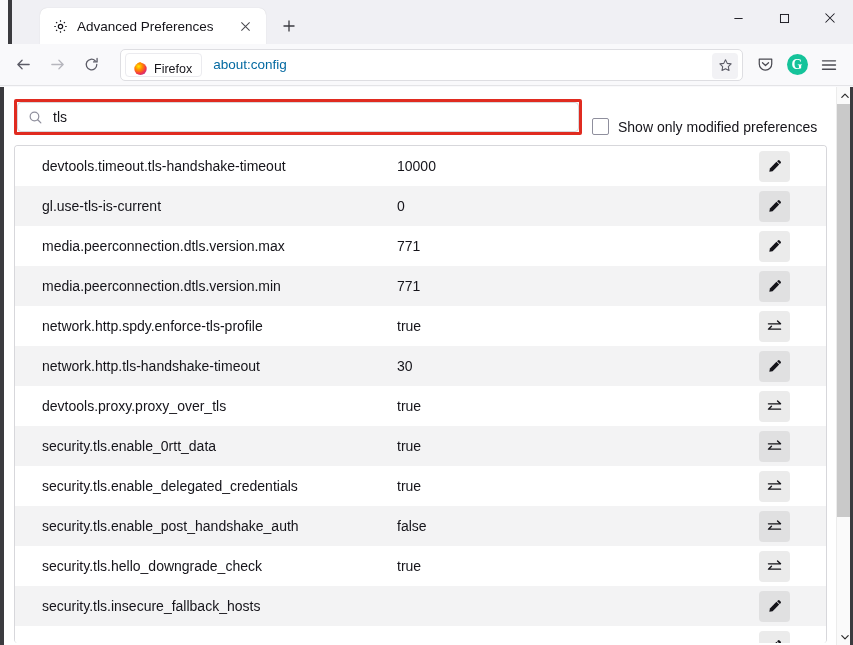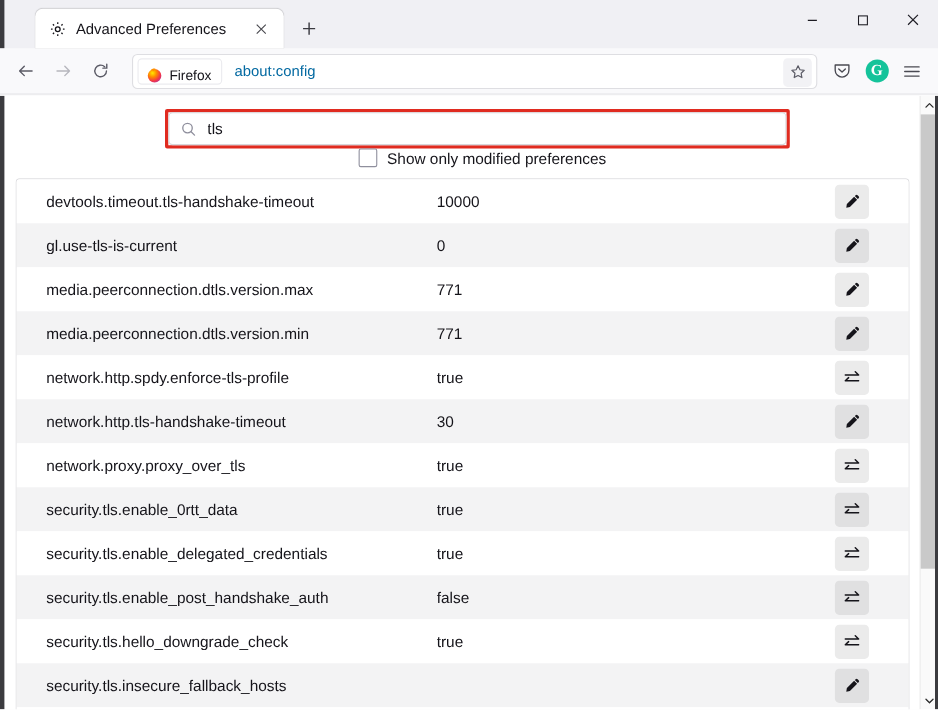--- a/index.html
+++ b/index.html
@@ -13,20 +13,21 @@
   
   .window { width: 853px; height: 645px; position: relative; background: #f9f9fb; }
 
   .titlebar {
     height: 44px;
     background: #f0f0f4;
     display: flex;
     align-items: flex-end;
     position: relative;
     border-bottom: none;
+    margin-left: 8px;
   }
   .titlebar-edge {
     position: absolute; left: 0; top: 0; width: 4px; height: 44px;
     background: #3b3b3f;
   }
 
   
   .tabstrip { display: flex; align-items: flex-end; padding-left: 32px; height: 44px; }
   .tab {
     display: flex; align-items: center; gap: 9px;
@@ -119,24 +120,23 @@
     position: absolute; left: 0; top: 87px; right: 0; bottom: 0;
     background: #ffffff;
     overflow: hidden;
   }
   .content-left-edge {
     position: absolute; left: 0; top: 0; width: 4px; bottom: 0;
     background: #3b3b3f;
   }
 
   .searchrow {
-    display: flex; align-items: center;
+    display: flex; align-items: flex-end;
     padding: 12px 0 10px 14px;
     gap: 0;
-    flex-direction: column;
   }
   .searchbox-wrap {
     width: 568px;
     height: 36px;
     border: 3px solid #e02b20;
     border-radius: 2px;
     display: flex; align-items: center;
     background: #ffffff;
   }
   .searchbox {
@@ -410,21 +410,21 @@
           <div class="pref-name">network.http.tls-handshake-timeout</div>
           <div class="pref-value">30</div>
           <div class="pref-action">
             <svg width="15" height="15" viewBox="0 0 16 16" fill="#15141a">
               <path d="M11.6 1.5a1.3 1.3 0 0 1 1.85 0l1.05 1.05a1.3 1.3 0 0 1 0 1.85l-.85.85-2.9-2.9z"></path>
               <path d="M10.1 3.05l2.9 2.9-7.0 7.0-3.55.65.65-3.55z"></path>
             </svg>
           </div>
         </div>
         <div class="pref-row">
-          <div class="pref-name">network.proxy.proxy_over_tls</div>
+          <div class="pref-name">devtools.proxy.proxy_over_tls</div>
           <div class="pref-value">true</div>
           <div class="pref-action">
             <svg width="17" height="17" viewBox="0 0 18 18" fill="none" stroke="#15141a" stroke-width="1.45" stroke-linecap="round" stroke-linejoin="round">
               <path d="M2.6 6.2h12.8M12.2 3.2l3.2 3M15.4 11.8H2.6M5.8 8.8l-3.2 3"></path>
             </svg>
           </div>
         </div>
         <div class="pref-row alt">
           <div class="pref-name">security.tls.enable_0rtt_data</div>
           <div class="pref-value">true</div>

